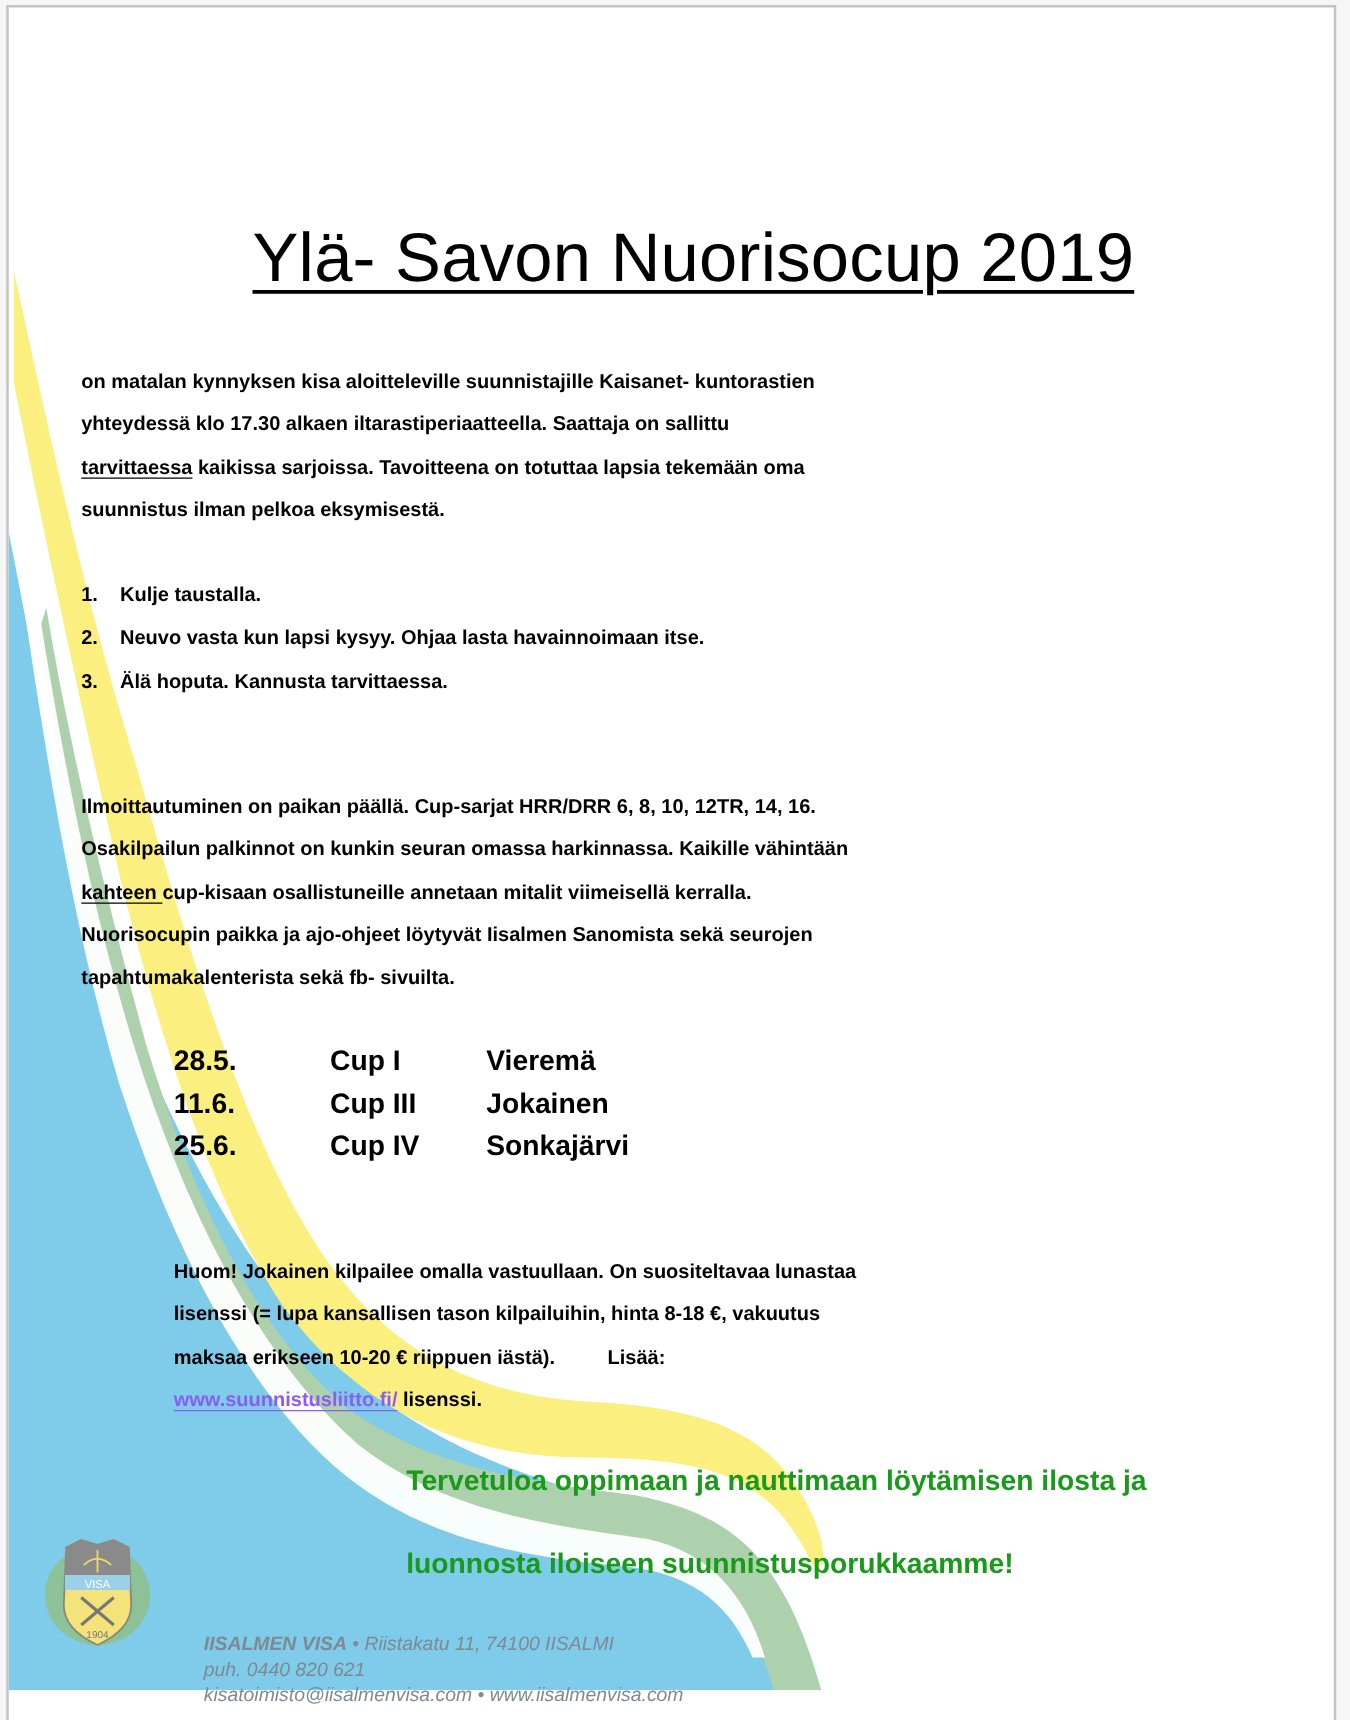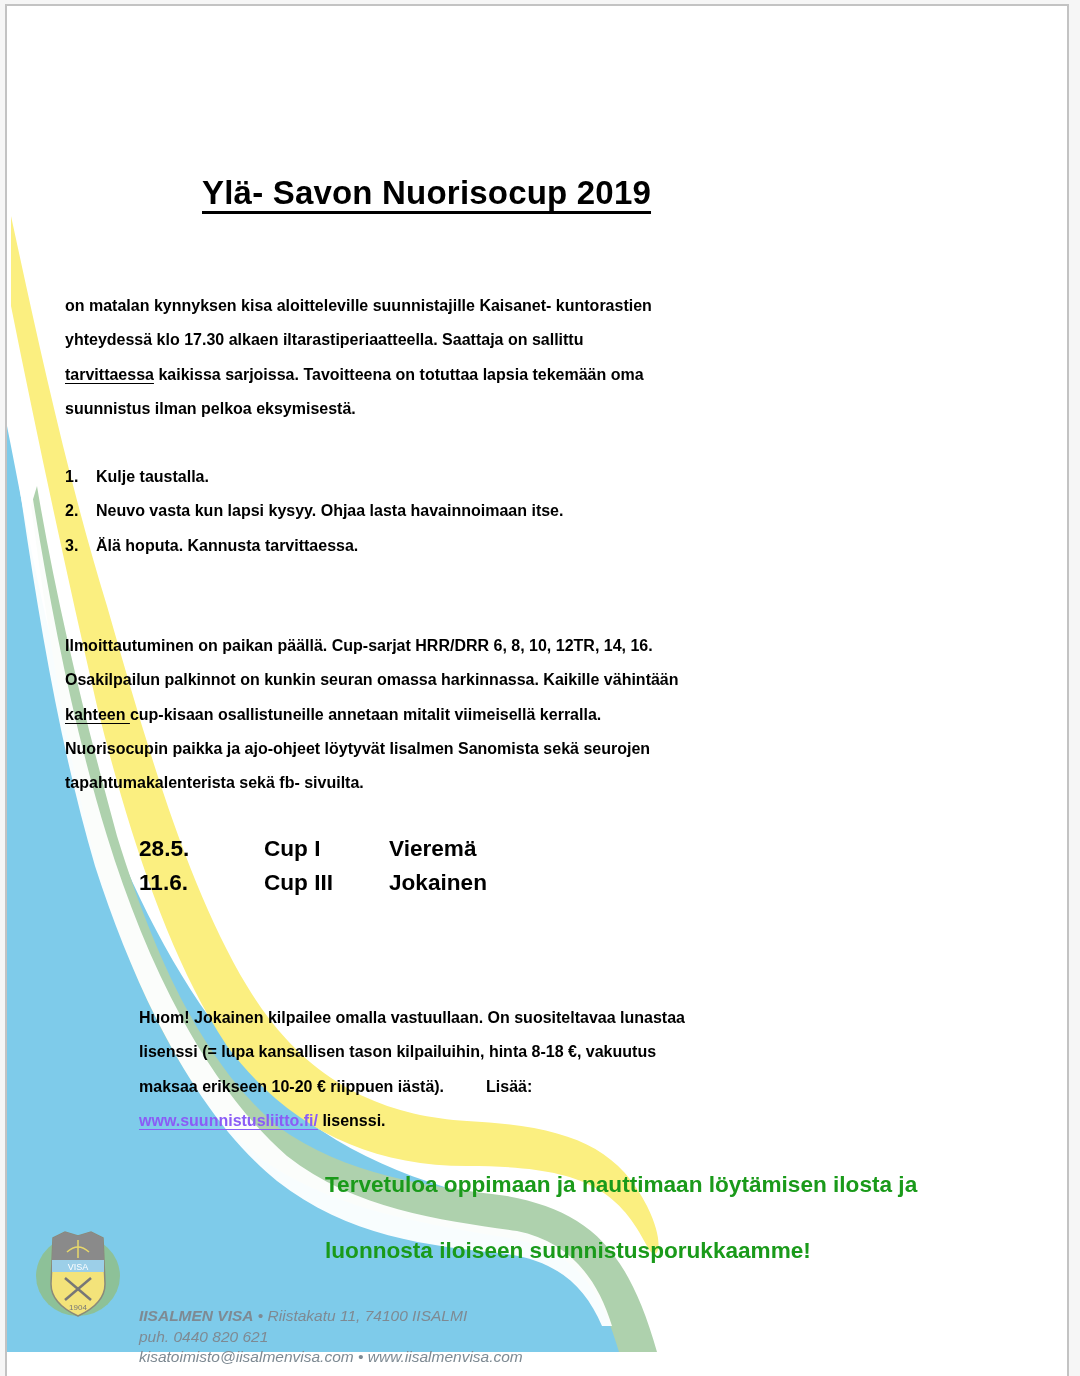--- a/index.html
+++ b/index.html
@@ -25,22 +25,22 @@
   .content {
     position: absolute;
     left: 0; top: 0;
     width: 1064px; height: 1376px;
     font-family: "Liberation Sans", sans-serif;
     color: #000;
   }
   .title {
     position: absolute;
     left: 195px; top: 168px;
-    font-size: 33px;
-    font-weight: bold;
+    font-size: 55px;
+    font-weight: normal;
     letter-spacing: 0.2px;
     text-decoration: underline;
     text-decoration-thickness: 3px;
     text-underline-offset: 7px;
     white-space: nowrap;
   }
   .para {
     position: absolute;
     font-size: 16px;
     font-weight: bold;
@@ -81,21 +81,21 @@
   .footer {
     position: absolute;
     left: 132px; top: 1300px;
     font-family: "Liberation Sans", sans-serif;
     font-style: italic;
     font-size: 15.5px;
     line-height: 20.5px;
     color: #7e8a93;
     white-space: nowrap;
   }
-  .footer .line { display: block; }
+  .footer .line { display: block; margin-left: 24px; }
   .footer .org { font-weight: bold; }
 
   .logo {
     position: absolute;
     left: 26px; top: 1218px;
     width: 90px; height: 95px;
   }
 </style>
 </head>
 <body>
@@ -142,20 +142,25 @@
       <div class="row">
         <span class="c-date">28.5.</span>
         <span class="c-cup">Cup I</span>
         <span>Vieremä</span>
       </div>
       <div class="row">
         <span class="c-date">11.6.</span>
         <span class="c-cup">Cup III</span>
         <span>Jokainen</span>
       </div>
+      <div class="row">
+        <span class="c-date">25.6.</span>
+        <span class="c-cup">Cup IV</span>
+        <span>Sonkajärvi</span>
+      </div>
     </div>
 
     <div class="para note">
       <span class="line">Huom! Jokainen kilpailee omalla vastuullaan. On suositeltavaa lunastaa</span>
       <span class="line">lisenssi (= lupa kansallisen tason kilpailuihin, hinta 8-18 €, vakuutus</span>
       <span class="line"><span>maksaa erikseen 10-20 € riippuen iästä).</span><span class="gap"></span><span>Lisää:</span></span>
       <span class="line"><span class="link">www.suunnistusliitto.fi/</span><span> lisenssi.</span></span>
     </div>
 
     <div class="welcome">

